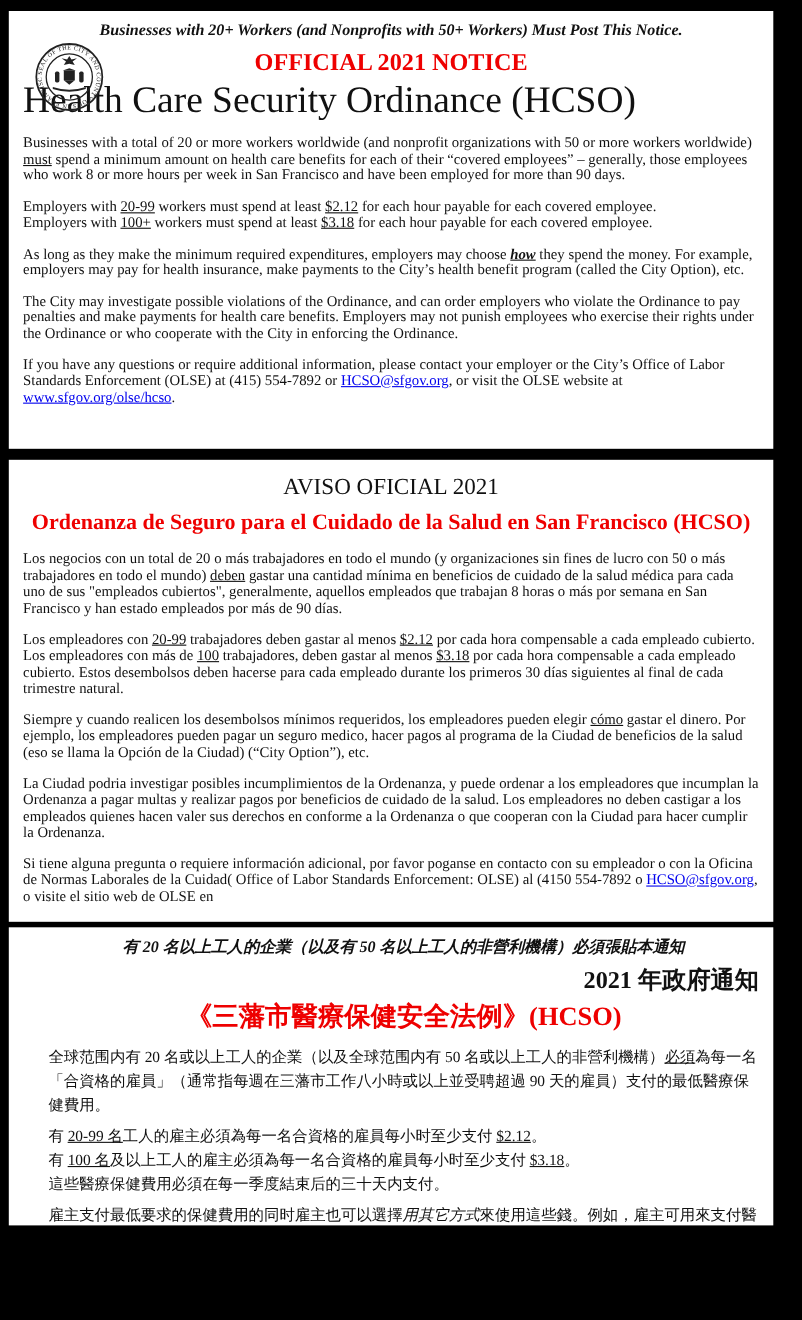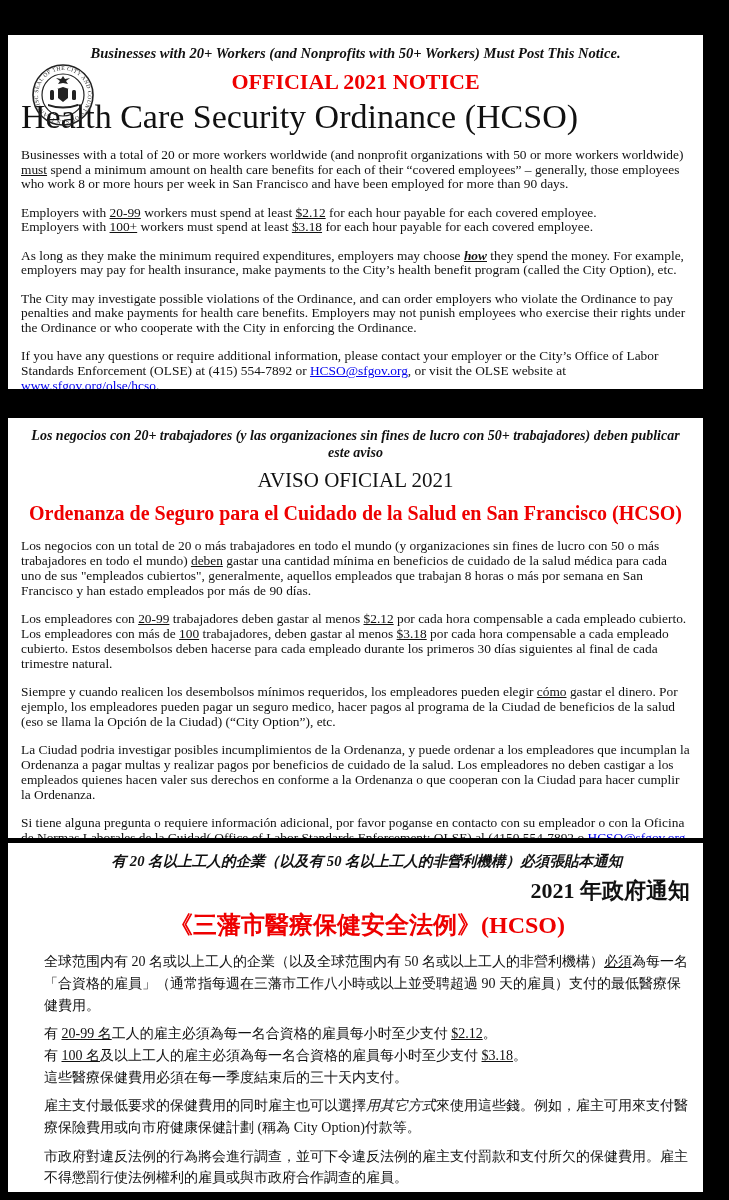--- a/index.html
+++ b/index.html
@@ -17,23 +17,23 @@
     -webkit-font-smoothing:antialiased;
   }
   .poster{position:relative;width:729px;height:1200px;overflow:hidden;}
   .panel{
     position:absolute;left:8px;width:695px;
     background:var(--panel-bg);
     box-sizing:border-box;
     padding:8px 13px 6px 13px;
     overflow:hidden;
   }
-  .panel-en{top:10px;height:354px;margin-top:25px;}
+  .panel-en{top:10px;height:398px;}
   .panel-es{top:418px;height:420px;}
-  .panel-zh{top:843px;height:349px;padding-left:36px;}
+  .panel-zh{top:843px;height:271px;padding-left:36px;}
 
   .topline{
     text-align:center;
     font-weight:bold;font-style:italic;
     font-size:14.6px;line-height:1.2;
     margin:2px 0 6px 0;
   }
   .heading-red{
     text-align:center;color:var(--accent-red);
     font-weight:bold;font-size:22px;line-height:1.15;
@@ -113,21 +113,20 @@
     <p class="body-text">
         <span class="line"><span>Employers with </span><span class="u">20-99</span><span> workers must spend at least </span><span class="u">$2.12</span><span> for each hour payable for each covered employee.</span></span>
         <span class="line"><span>Employers with </span><span class="u">100+</span><span> workers must spend at least </span><span class="u">$3.18</span><span> for each hour payable for each covered employee.</span></span>
       </p>
     <p class="body-text"><span>As long as they make the minimum required expenditures, employers may choose </span><span class="bi-u">how</span><span> they spend the money.  For example, employers may pay for health insurance, make payments to the City’s health benefit program (called the City Option), etc.</span></p>
     <p class="body-text"><span>The City may investigate possible violations of the Ordinance, and can order employers who violate the Ordinance to pay penalties and make payments for health care benefits.  Employers may not punish employees who exercise their rights under the Ordinance or who cooperate with the City in enforcing the Ordinance.</span></p>
     <p class="body-text"><span>If you have any questions or require additional information, please contact your employer or the City’s Office of Labor Standards Enforcement (OLSE) at (415) 554-7892 or </span><span class="link">HCSO@sfgov.org</span><span>, or visit the OLSE website at </span><span class="link">www.sfgov.org/olse/hcso</span><span>.</span></p>
   </section>
 
   <section class="panel panel-es">
-    <p class="topline" style="font-size:14px;">Los negocios con 20+ trabajadores (y las organizaciones sin fines de lucro con 50+ trabajadores) deben publicar este aviso</p>
     <div class="heading-black-md">AVISO OFICIAL 2021</div>
     <div class="heading-red-md">Ordenanza de Seguro para el Cuidado de la Salud en San Francisco (HCSO)</div>
     <p class="body-text"><span>Los negocios con un total de 20 o más trabajadores en todo el mundo (y organizaciones sin fines de lucro con 50 o más trabajadores en todo el mundo) </span><span class="u">deben</span><span> gastar una cantidad mínima en beneficios de cuidado de la salud médica para cada uno de sus "empleados cubiertos", generalmente, aquellos empleados que trabajan 8 horas o más por semana en San Francisco y han estado empleados por más de 90 días.</span></p>
     <p class="body-text"><span>Los empleadores con </span><span class="u">20-99</span><span> trabajadores deben gastar al menos </span><span class="u">$2.12</span><span> por cada hora compensable a cada empleado cubierto. Los empleadores con más de </span><span class="u">100</span><span> trabajadores, deben gastar al menos </span><span class="u">$3.18</span><span> por cada hora compensable a cada empleado cubierto. Estos desembolsos deben hacerse para cada empleado durante los primeros 30 días siguientes al final de cada trimestre natural.</span></p>
     <p class="body-text"><span>Siempre y cuando realicen los desembolsos mínimos requeridos, los empleadores pueden elegir </span><span class="u">cómo</span><span> gastar el dinero. Por ejemplo, los empleadores pueden pagar un seguro medico, hacer pagos al programa de la Ciudad de beneficios de la salud (eso se llama la Opción de la Ciudad) (“City Option”), etc.</span></p>
     <p class="body-text"><span>La Ciudad podria investigar posibles incumplimientos de la Ordenanza, y puede ordenar a los empleadores que incumplan la Ordenanza  a pagar multas y realizar pagos por beneficios de cuidado de la salud. Los empleadores no deben castigar a los empleados quienes hacen valer sus derechos en conforme a la Ordenanza o que cooperan con la Ciudad para hacer cumplir la Ordenanza.</span></p>
     <p class="body-text"><span>Si tiene alguna pregunta o requiere información adicional, por favor poganse en contacto con su empleador o con la Oficina de Normas Laborales de la Cuidad( Office of Labor Standards Enforcement: OLSE) al (4150 554-7892 o </span><span class="link">HCSO@sfgov.org</span><span>, o visite el sitio web de OLSE en </span></p>
   </section>
 
   <section class="panel panel-zh">

